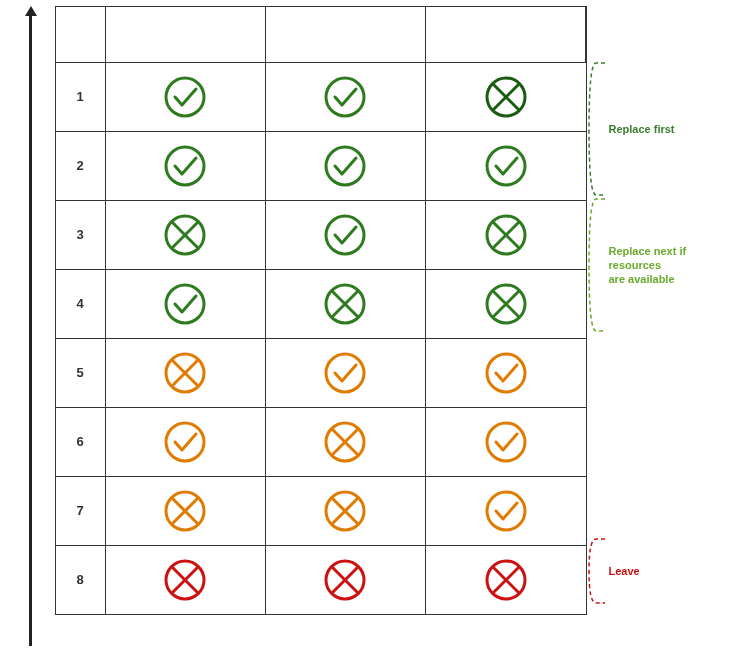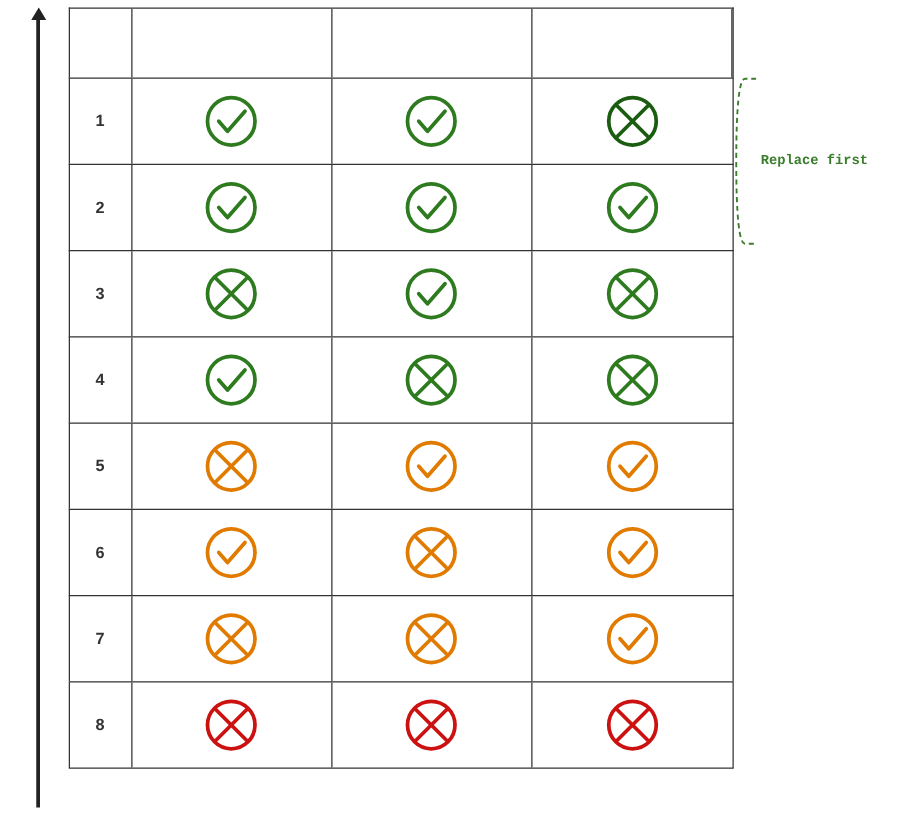--- a/index.html
+++ b/index.html
@@ -115,21 +115,20 @@
     .cell:last-child {
       border-right: none;
     }
     
     .right-labels {
       width: 140px;
       display: flex;
       flex-direction: column;
       padding-left: 11px;
       position: relative;
-      font-family: Liberation Mono, monospace;
     }
   </style>
 </head>
 <body>
 
 <div class="outer">
 
   <div class="left-axis">
     <div class="axis-arrow"></div>
     <div class="axis-line"></div>
@@ -331,16 +330,29 @@
           </div>
       </div>
 
       <div class="right-labels" id="right-labels" style="position: relative; margin-top: 55px; height: 544px;">
           <div style="position: absolute; top: 0px; left: 0px; width: 130px; height: 136px;">
             <svg width="18" height="136" viewBox="0 0 18 136" style="position:absolute;left:0;top:0;">
     <path d="M18,2 L9,2 Q2,2 2,68 Q2,134 9,134 L18,134" stroke="#3a7d2c" stroke-width="1.5" fill="none" stroke-dasharray="4,3"></path>
   </svg>
             <div style="position: absolute; left: 22px; top: 50%; transform: translateY(-50%); font-size: 11px; font-weight: bold; color: rgb(58, 125, 44); white-space: pre-line; line-height: 1.3;">Replace first</div>
           </div>
+          <div style="position: absolute; top: 136px; left: 0px; width: 130px; height: 136px;">
+            <svg width="18" height="136" viewBox="0 0 18 136" style="position:absolute;left:0;top:0;">
+    <path d="M18,2 L9,2 Q2,2 2,68 Q2,134 9,134 L18,134" stroke="#6aaa2a" stroke-width="1.5" fill="none" stroke-dasharray="4,3"></path>
+  </svg>
+            <div style="position: absolute; left: 22px; top: 50%; transform: translateY(-50%); font-size: 11px; font-weight: bold; color: rgb(106, 170, 42); white-space: pre-line; line-height: 1.3;">Replace next if resources
+are available</div>
+          </div>
+          <div style="position: absolute; top: 476px; left: 0px; width: 130px; height: 68px;">
+            <svg width="18" height="68" viewBox="0 0 18 68" style="position:absolute;left:0;top:0;">
+    <path d="M18,2 L9,2 Q2,2 2,34 Q2,66 9,66 L18,66" stroke="#cc1111" stroke-width="1.5" fill="none" stroke-dasharray="4,3"></path>
+  </svg>
+            <div style="position: absolute; left: 22px; top: 50%; transform: translateY(-50%); font-size: 11px; font-weight: bold; color: rgb(204, 17, 17); white-space: pre-line; line-height: 1.3;">Leave</div>
+          </div>
         </div>
     </div>
   </div>
 </div>
 
 </body></html>

